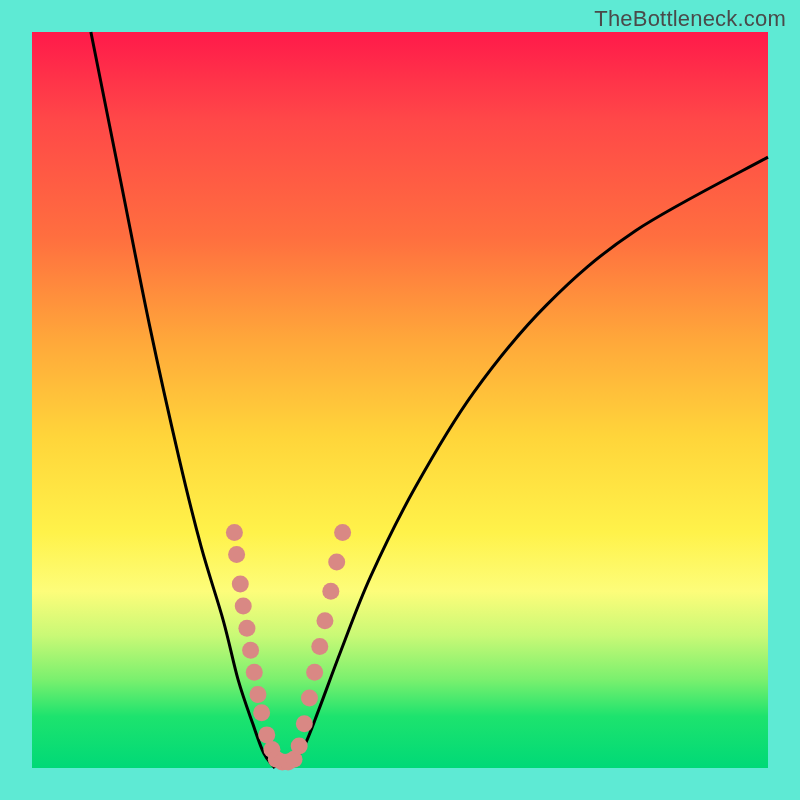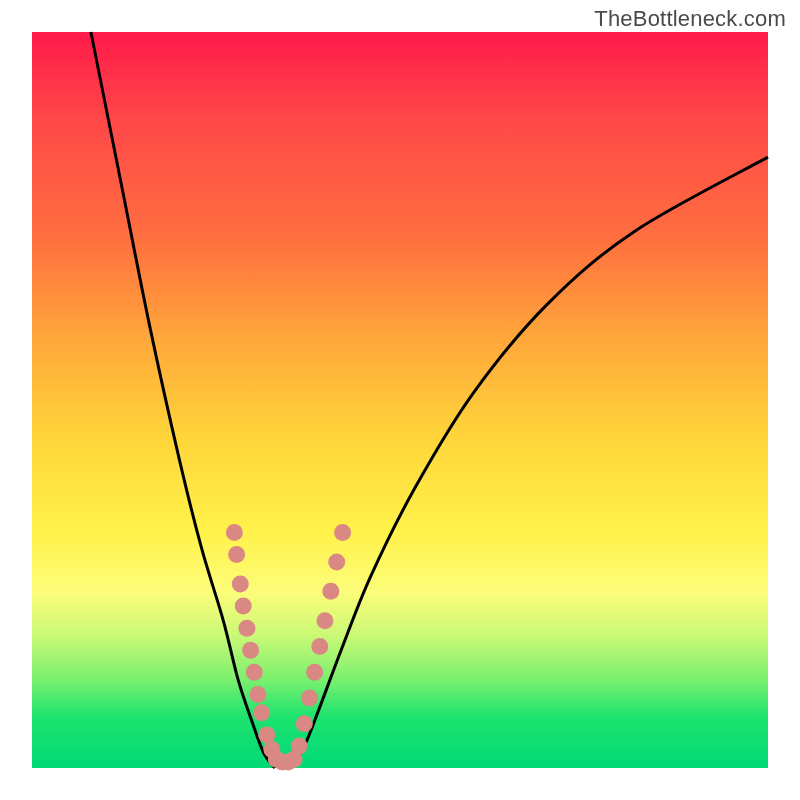--- a/index.html
+++ b/index.html
@@ -10,21 +10,21 @@
     background: #000;
     overflow: hidden;
     font-family: Arial, Helvetica, sans-serif;
   }
   .frame {
     position: absolute;
     top: 0;
     left: 0;
     width: 800px;
     height: 800px;
-    background: #ffffff;
+    background: #5eead4;
   }
   .plot-bg {
     position: absolute;
     top: 32px;
     left: 32px;
     width: 736px;
     height: 736px;
     background: linear-gradient(
       to bottom,
       #ff1a4a 0%,

